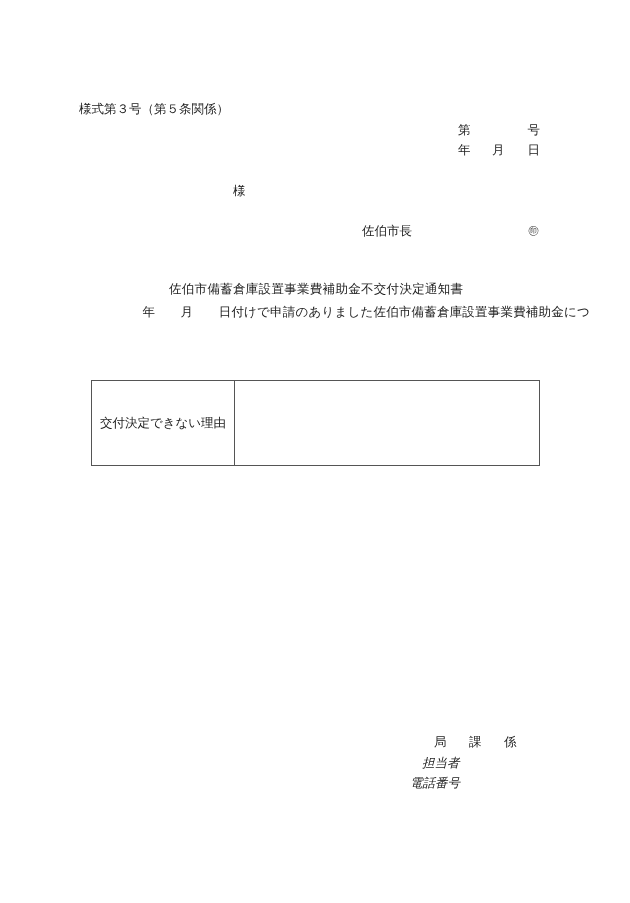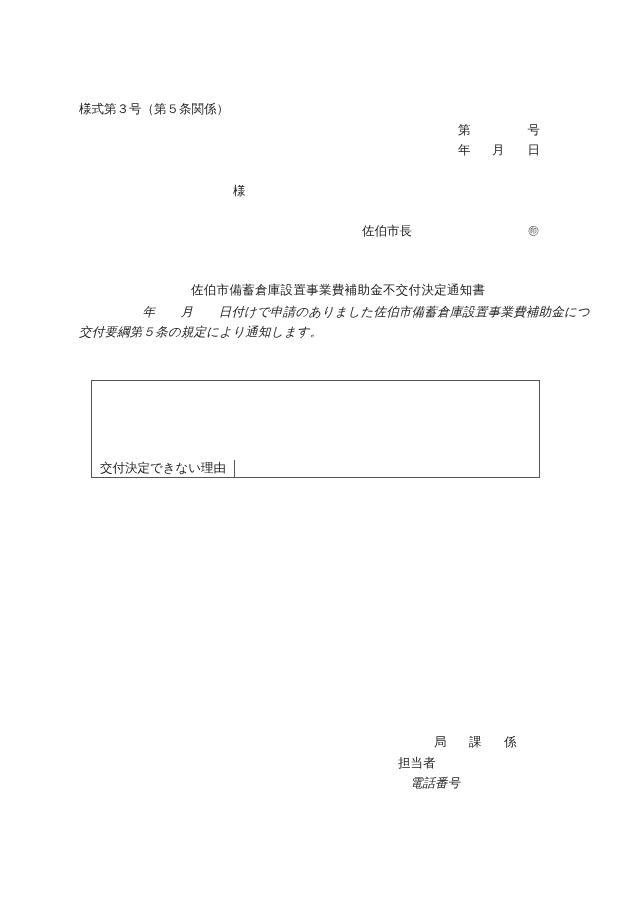--- a/index.html
+++ b/index.html
@@ -1,23 +1,23 @@
 <!DOCTYPE html>
 <html><head>
 <meta charset="utf-8">
 <style>
   html, body { margin: 0; padding: 0; background: #ffffff; }
   body { width: 630px; height: 903px; position: relative; overflow: hidden;
          font-family: "DejaVu Serif", "Liberation Serif", serif; color: #222; font-size: 12.5px; }
   .abs { position: absolute; white-space: nowrap; line-height: 1; margin-top: 21px; }
   .para { position: absolute; left: 79px; top: 302px; width: 465px; line-height: 20px;
           font-size: 12.5px; letter-spacing: 0.2px; }
-  .para .line { display: block; white-space: nowrap; font-style: italic; }
-  .tbl { position: absolute; left: 91px; top: 380px; width: 449px; height: 98px;
-         border: 1px solid #555; box-sizing: border-box; display: flex; align-items: flex-end; }
+  .para .line { display: block; white-space: nowrap; }
+  .tbl { position: absolute; left: 91px; top: 380px; width: 449px; height: 86px;
+         border: 1px solid #555; box-sizing: border-box; display: flex; }
   .tbl .label { width: 142px; border-right: 1px solid #555; display: flex;
                 align-items: center; justify-content: center; font-size: 12.5px; }
   .tbl .value { flex: 1; }
 </style>
 </head>
 <body>
 
 <div class="abs" style="left:79px; top:82px;">様式第３号（第５条関係）</div>
 
 <div class="abs" style="left:458px; top:103px; width:82px;">
@@ -29,31 +29,30 @@
   <span style="position:absolute; left:0;">年</span>
   <span style="position:absolute; left:34px;">月</span>
   <span style="position:absolute; right:0;">日</span>
 </div>
 
 <div class="abs" style="left:233px; top:164px;">様</div>
 
 <div class="abs" style="left:362px; top:204px;">佐伯市長</div>
 <div class="abs" style="left:528px; top:204px; font-size:11px;">㊞</div>
 
-<div class="abs" style="left:191px; top:263px; letter-spacing:0.3px;">佐伯市備蓄倉庫設置事業費補助金不交付決定通知書</div>
+<div class="abs" style="left:169px; top:263px; letter-spacing:0.3px;font-family:Liberation Mono, monospace;">佐伯市備蓄倉庫設置事業費補助金不交付決定通知書</div>
 
 <div class="para">
   <span class="line">　　　　　年　　月　　日付けで申請のありました佐伯市備蓄倉庫設置事業費補助金につ</span>
-  <span class="line">交付要綱第５条の規定により通知します。</span>
 </div>
 
 <div class="tbl">
   <div class="label">交付決定できない理由</div>
   <div class="value"></div>
 </div>
 
 <div class="abs" style="left:434px; top:715px; width:84px;">
   <span style="position:absolute; left:0;">局</span>
   <span style="position:absolute; left:35px;">課</span>
   <span style="position:absolute; left:70px;">係</span>
 </div>
-<div class="abs" style="left:398px; top:736px;">担当者</div>
+<div class="abs" style="left:422px; top:736px;font-style:italic;">担当者</div>
 <div class="abs" style="left:410px; top:756px;font-style:italic;">電話番号</div>
 
 </body></html>

